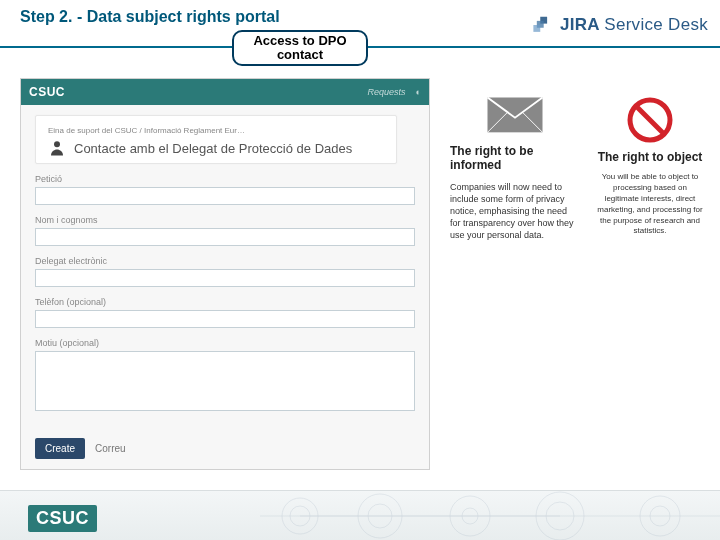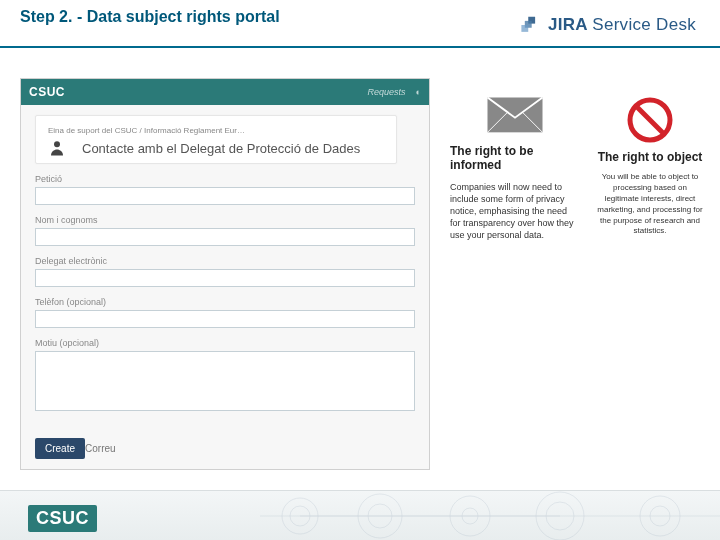--- a/index.html
+++ b/index.html
@@ -1,48 +1,48 @@
 <!DOCTYPE html>
 <html><head>
 <meta charset="utf-8">
 <style>
   * { box-sizing: border-box; margin: 0; padding: 0; }
   html, body { width: 720px; height: 540px; font-family: Arial, Helvetica, sans-serif; background: #fff; overflow: hidden; }
   .slide { width: 720px; height: 540px; position: relative; }
 
   
   .slide-title { position: absolute; left: 20px; top: 8px; font-size: 16px; font-weight: bold; color: #00587a; }
-  .jira-logo { position: absolute; right: 24px; top: 14px; display: flex; align-items: center; gap: 6px; }
+  .jira-logo { position: absolute; right: 12px; top: 14px; display: flex; align-items: center; gap: 6px; }
   .jira-logo svg { width: 22px; height: 22px; }
   .jira-text { font-size: 17px; color: #2a5a86; font-weight: 600; letter-spacing: 0.3px; }
   .jira-service { font-weight: 300; color: #2a5a86; }
   .title-rule { position: absolute; left: 0; top: 46px; width: 100%; height: 0; border-top: 2px solid #006a8e; }
 
   
   .callout { position: absolute; left: 232px; top: 30px; width: 136px; height: 36px; background: #fff; border: 2px solid #003a5d; border-radius: 10px; display: flex; align-items: center; justify-content: center; text-align: center; font-size: 13px; font-weight: bold; color: #000; line-height: 1.1; z-index: 4; }
 
   
   .portal { position: absolute; left: 20px; top: 78px; width: 410px; height: 392px; border: 1px solid #d0d0d0; background: #f7f7f7; overflow: hidden; }
   .portal-header { background: #2b7a78; height: 26px; display: flex; align-items: center; justify-content: space-between; padding: 0 8px; color: #fff; font-size: 9px; }
   .portal-logo-small { font-weight: bold; font-size: 12px; letter-spacing: 0.5px; }
   .portal-header-right { display: flex; gap: 10px; align-items: center; }
   .portal-header-right span { opacity: 0.7; font-style: italic; }
 
   .portal-card { background: #fff; margin: 10px 32px 0 14px; border: 1px solid #e6e6e6; border-radius: 2px; padding: 10px 12px 6px 12px; box-shadow: 0 0 2px rgba(0,0,0,0.04); }
   .breadcrumb { font-size: 8px; color: #888; margin-bottom: 4px; }
-  .card-title-row { display: flex; align-items: center; gap: 16px; }
+  .card-title-row { display: flex; align-items: center; gap: 8px; }
   .person-icon { width: 18px; height: 18px; flex-shrink: 0; }
   .card-title { font-size: 13px; color: #555; }
 
   .field-block { margin: 10px 14px 0 14px; }
   .field-label { font-size: 9px; color: #888; margin-bottom: 3px; }
   .field-input { width: 100%; height: 18px; border: 1px solid #c5d0d6; background: #fff; }
   .field-textarea { width: 100%; height: 60px; border: 1px solid #c5d0d6; background: #fff; }
 
-  .portal-actions { position: absolute; left: 14px; bottom: 10px; display: flex; align-items: center; }
+  .portal-actions { position: absolute; left: 14px; bottom: 10px; display: flex; gap: 10px; align-items: center; }
   .btn-create { background: #2b486a; color: #fff; border: none; font-size: 10px; padding: 5px 10px; border-radius: 2px; }
   .btn-cancel { color: #777; font-size: 10px; }
 
   
   .right-col-1 { position: absolute; left: 450px; top: 92px; width: 130px; text-align: left; }
   .right-col-2 { position: absolute; left: 596px; top: 96px; width: 108px; text-align: center; }
   .envelope-icon { width: 62px; height: 44px; margin: 0 auto 8px auto; display: block; }
   .noentry-icon { width: 48px; height: 48px; margin: 0 auto 6px auto; display: block; }
   .right-title { font-size: 12px; font-weight: bold; color: #222; line-height: 1.2; margin-bottom: 8px; }
   .right-body { font-size: 9px; color: #333; line-height: 1.35; }
@@ -68,20 +68,21 @@
       <path fill="#6a9ac6" d="M12 16 L12 26 L2 26 L2 16 Z" opacity="0.7"></path>
     </svg>
     <span class="jira-text">
       <span>JIRA</span>
       <span class="jira-service">Service Desk</span>
     </span>
   </div>
 
   <div class="title-rule"></div>
 
+  <div class="callout">Access to DPO contact</div>
 
   <div class="portal">
     <div class="portal-header">
       <span class="portal-logo-small">CSUC</span>
       <div class="portal-header-right">
         <span>Requests</span>
         <span>◐</span>
       </div>
     </div>
 

